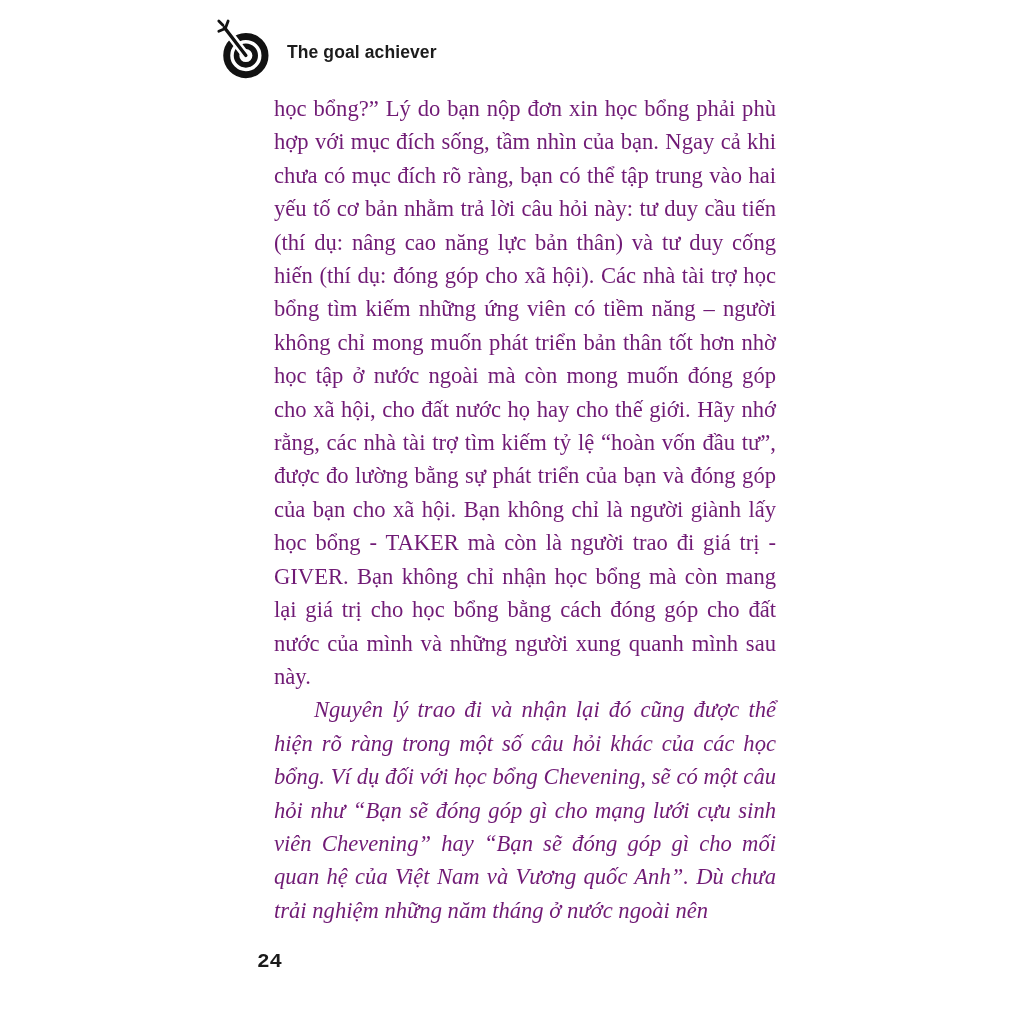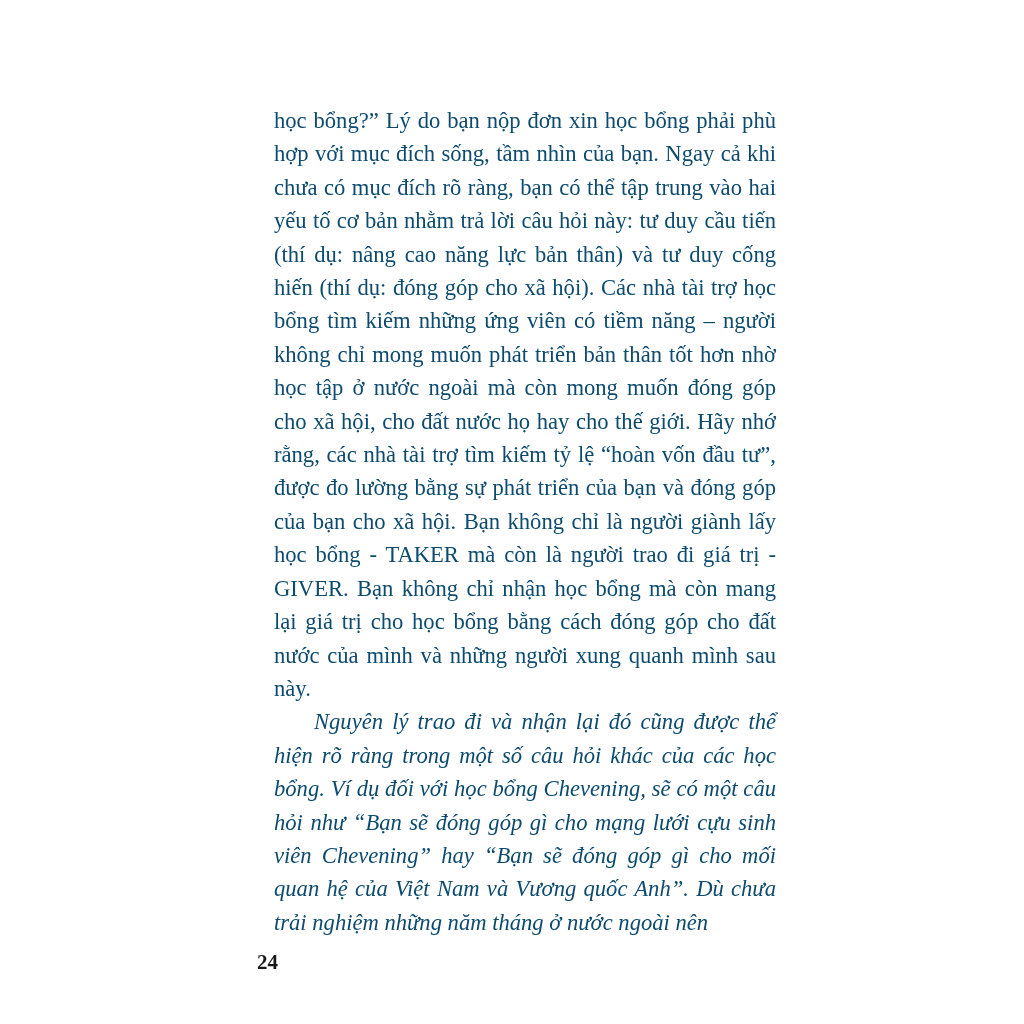--- a/index.html
+++ b/index.html
@@ -39,52 +39,70 @@
     font-size: 17.5px;
     font-weight: 600;
     letter-spacing: 0.1px;
     color: #1c1c1c;
     position: relative;
     top: 3px;
   }
   .body-text {
     position: absolute;
     left: 274px;
-    top: 104px;
+    top: 92px;
     width: 502px;
     text-align: justify;
     font-size: 22.6px;
     line-height: 33.4px;
-    color: #0c4a6e;
+    color: #701a75;
   }
   .para {
     margin: 0;
     padding: 0;
   }
   .para.indented {
     text-indent: 40px;
     font-style: italic;
   }
   .page-footer {
     position: absolute;
     left: 257px;
     top: 950px;
   }
   .page-number {
-    font-family: Liberation Serif, serif;
+    font-family: Liberation Mono, monospace;
     font-size: 21px;
     font-weight: 700;
     color: #1a1a1a;
   }
 </style>
 </head>
 <body>
 
 <div class="page">
 
+  <div class="page-header">
+    <span class="logo">
+      <svg viewBox="0 0 60 66" xmlns="http://www.w3.org/2000/svg">
+
+        <circle cx="32" cy="40" r="20.5" fill="none" stroke="#121212" stroke-width="7.5"></circle>
+        <circle cx="32" cy="40" r="10" fill="none" stroke="#121212" stroke-width="6"></circle>
+        <circle cx="32" cy="40" r="3" fill="#121212"></circle>
+
+        <line x1="32" y1="40" x2="9" y2="10" stroke="#ffffff" stroke-width="9" stroke-linecap="round"></line>
+        <line x1="32" y1="40" x2="9" y2="10" stroke="#121212" stroke-width="3.6" stroke-linecap="round"></line>
+
+        <line x1="10" y1="11" x2="3" y2="14" stroke="#121212" stroke-width="3" stroke-linecap="round"></line>
+        <line x1="10" y1="11" x2="13" y2="3" stroke="#121212" stroke-width="3" stroke-linecap="round"></line>
+        <line x1="7.5" y1="7.5" x2="3" y2="3" stroke="#121212" stroke-width="3" stroke-linecap="round"></line>
+      </svg>
+    </span>
+    <span class="header-title">The goal achiever</span>
+  </div>
 
   <div class="body-text">
     <p class="para">học bổng?” Lý do bạn nộp đơn xin học bổng phải phù hợp với mục đích sống, tầm nhìn của bạn. Ngay cả khi chưa có mục đích rõ ràng, bạn có thể tập trung vào hai yếu tố cơ bản nhằm trả lời câu hỏi này: tư duy cầu tiến (thí dụ: nâng cao năng lực bản thân) và tư duy cống hiến (thí dụ: đóng góp cho xã hội). Các nhà tài trợ học bổng tìm kiếm những ứng viên có tiềm năng – người không chỉ mong muốn phát triển bản thân tốt hơn nhờ học tập ở nước ngoài mà còn mong muốn đóng góp cho xã hội, cho đất nước họ hay cho thế giới. Hãy nhớ rằng, các nhà tài trợ tìm kiếm tỷ lệ “hoàn vốn đầu tư”, được đo lường bằng sự phát triển của bạn và đóng góp của bạn cho xã hội. Bạn không chỉ là người giành lấy học bổng - TAKER mà còn là người trao đi giá trị - GIVER. Bạn không chỉ nhận học bổng mà còn mang lại giá trị cho học bổng bằng cách đóng góp cho đất nước của mình và những người xung quanh mình sau này.</p>
     <p class="para indented">Nguyên lý trao đi và nhận lại đó cũng được thể hiện rõ ràng trong một số câu hỏi khác của các học bổng. Ví dụ đối với học bổng Chevening, sẽ có một câu hỏi như “Bạn sẽ đóng góp gì cho mạng lưới cựu sinh viên Chevening” hay “Bạn sẽ đóng góp gì cho mối quan hệ của Việt Nam và Vương quốc Anh”. Dù chưa trải nghiệm những năm tháng ở nước ngoài nên</p>
   </div>
 
   <div class="page-footer">
     <span class="page-number">24</span>
   </div>
 

